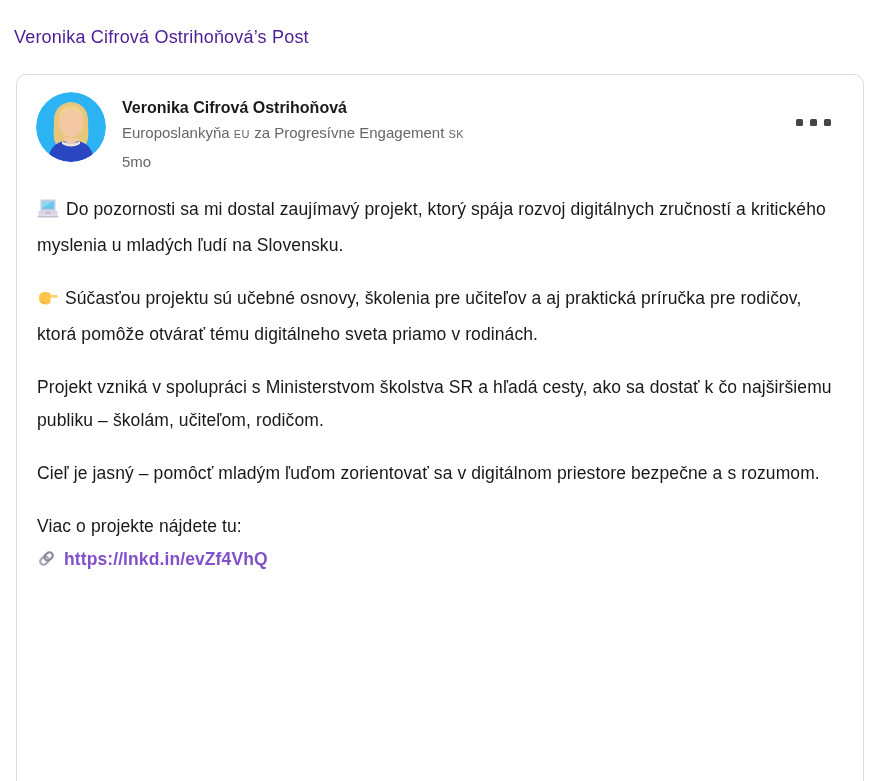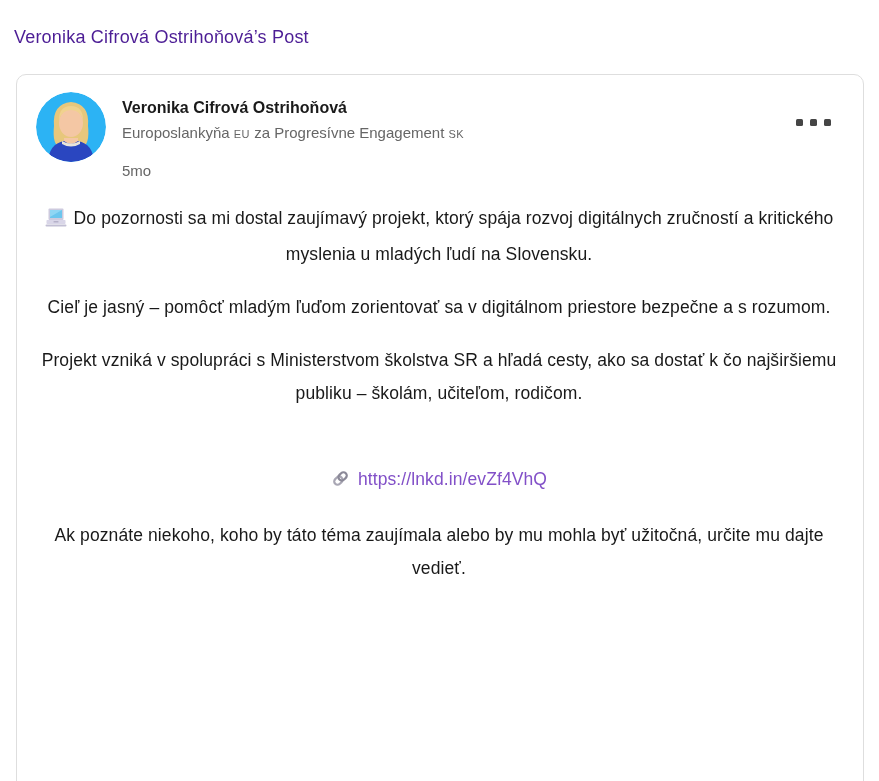--- a/index.html
+++ b/index.html
@@ -16,34 +16,34 @@
   }
   .card-header { position:relative; padding:17px 20px 8px 19px; display:flex; }
   .avatar {
     width:70px; height:70px; border-radius:50%; overflow:hidden; flex:0 0 70px;
     cursor:pointer;
   }
   .header-text { margin-left:16px; padding-top:4px; }
   .author-name { font-size:16px; font-weight:700; color:#1a1a1a; line-height:24px; cursor:pointer; }
   .author-headline { font-size:15px; color:#666666; line-height:22px; margin-top:2px; }
   .lang-tag { font-size:11px; letter-spacing:0.5px; }
-  .timestamp { font-size:15px; color:#666666; line-height:22px; margin-top:15px; }
+  .timestamp { font-size:15px; color:#666666; line-height:22px; margin-top:6px; }
   .overflow-menu {
     position:absolute; right:28px; top:40px; display:flex; gap:7px; cursor:pointer;
     padding:4px;
   }
   .overflow-menu .dot { width:7px; height:7px; background:#454545; border-radius:1.5px; }
-  .post-body { padding:12px 22px 0 20px;text-align:center; }
+  .post-body { padding:12px 22px 0 20px; }
   .para {
     font-size:17.5px; line-height:33px; color:#191919; margin-bottom:20px;
     letter-spacing:0.1px;
   }
   .emoji { display:inline-block; vertical-align:-3px; margin-right:7px; }
   .link-line { margin-top:0; }
-  .post-link { font-weight:400; text-decoration:none; cursor:pointer; }
+  .post-link { font-weight:700; text-decoration:none; cursor:pointer; }
   .linkicon { display:inline-block; vertical-align:-3px; margin-right:8px; }
 </style>
 </head>
 <body>
 
 <h1 class="page-title">Veronika Cifrová Ostrihoňová’s Post</h1>
 
 <div class="post-card">
 
   <div class="card-header">
@@ -82,29 +82,33 @@
     <p class="para"><span class="emoji"><svg width="22" height="19" viewBox="0 0 22 19">
             <rect x="3.5" y="0.5" width="15" height="11.5" rx="1" fill="#cdcade"></rect>
             <rect x="5" y="2" width="12" height="8" fill="#6cc6ee"></rect>
             <path d="M5 2 L17 2 L5 9 Z" fill="#8fd6f4"></path>
             <rect x="1.5" y="12" width="19" height="4" rx="0.8" fill="#d9d6e8"></rect>
             <rect x="8.5" y="13" width="5" height="1.6" rx="0.5" fill="#b5b1c9"></rect>
             <rect x="0.5" y="16.5" width="21" height="2" rx="1" fill="#c2bfd4"></rect>
           </svg></span><span>Do pozornosti sa mi dostal zaujímavý projekt, ktorý spája rozvoj digitálnych zručností a kritického myslenia u mladých ľudí na Slovensku.</span></p>
 
 
+    <p class="para"><span class="emoji"><svg width="21" height="18" viewBox="0 0 21 18">
+            <path d="M2 9 Q2 3 8 3 Q13 3 14 6 L19 6 Q20.5 6 20.5 7.3 Q20.5 8.6 19 8.6 L13 8.6 Q14 9.5 13.5 11 Q14.5 15 9 15.5 Q2 16 2 9 Z" fill="#fbc64a"></path>
+            <path d="M14 6 L19 6 Q20.5 6 20.5 7.3 Q20.5 8.6 19 8.6 L13.5 8.6 Z" fill="#fdd470"></path>
+            <path d="M4 12 Q6 14.5 9 14" stroke="#e8a33d" stroke-width="1" fill="none"></path>
+          </svg></span><span>Súčasťou projektu sú učebné osnovy, školenia pre učiteľov a aj praktická príručka pre rodičov, ktorá pomôže otvárať tému digitálneho sveta priamo v rodinách.</span></p>
+
+    <p class="para"><span>Projekt vzniká v spolupráci s Ministerstvom školstva SR a hľadá cesty, ako sa dostať k čo najširšiemu publiku – školám, učiteľom, rodičom.</span></p>
 
     <p class="para"><span>Cieľ je jasný – pomôcť mladým ľuďom zorientovať sa v digitálnom priestore bezpečne a s rozumom.</span></p>
 
-    <p class="para"><span>Projekt vzniká v spolupráci s Ministerstvom školstva SR a hľadá cesty, ako sa dostať k čo najširšiemu publiku – školám, učiteľom, rodičom.</span></p>
-
-    <p class="para link-line"><br>
+    <p class="para link-line"><span>Viac o projekte nájdete tu:</span><br>
       <span class="linkicon"><svg width="19" height="19" viewBox="0 0 19 19">
             <g transform="rotate(-45 9.5 9.5)">
               <rect x="2" y="6.2" width="9" height="6.6" rx="3.3" fill="none" stroke="#a9a7b4" stroke-width="2.2"></rect>
               <rect x="8" y="6.2" width="9" height="6.6" rx="3.3" fill="none" stroke="#8b8998" stroke-width="2.2"></rect>
             </g>
           </svg></span><a class="post-link" href="#" style="color: rgb(130, 80, 200);">https://lnkd.in/evZf4VhQ</a></p>
 
-    <p class="para"><span>Ak poznáte niekoho, koho by táto téma zaujímala alebo by mu mohla byť užitočná, určite mu dajte vedieť.</span></p>
 
   </div>
 </div>
 
 </body></html>

